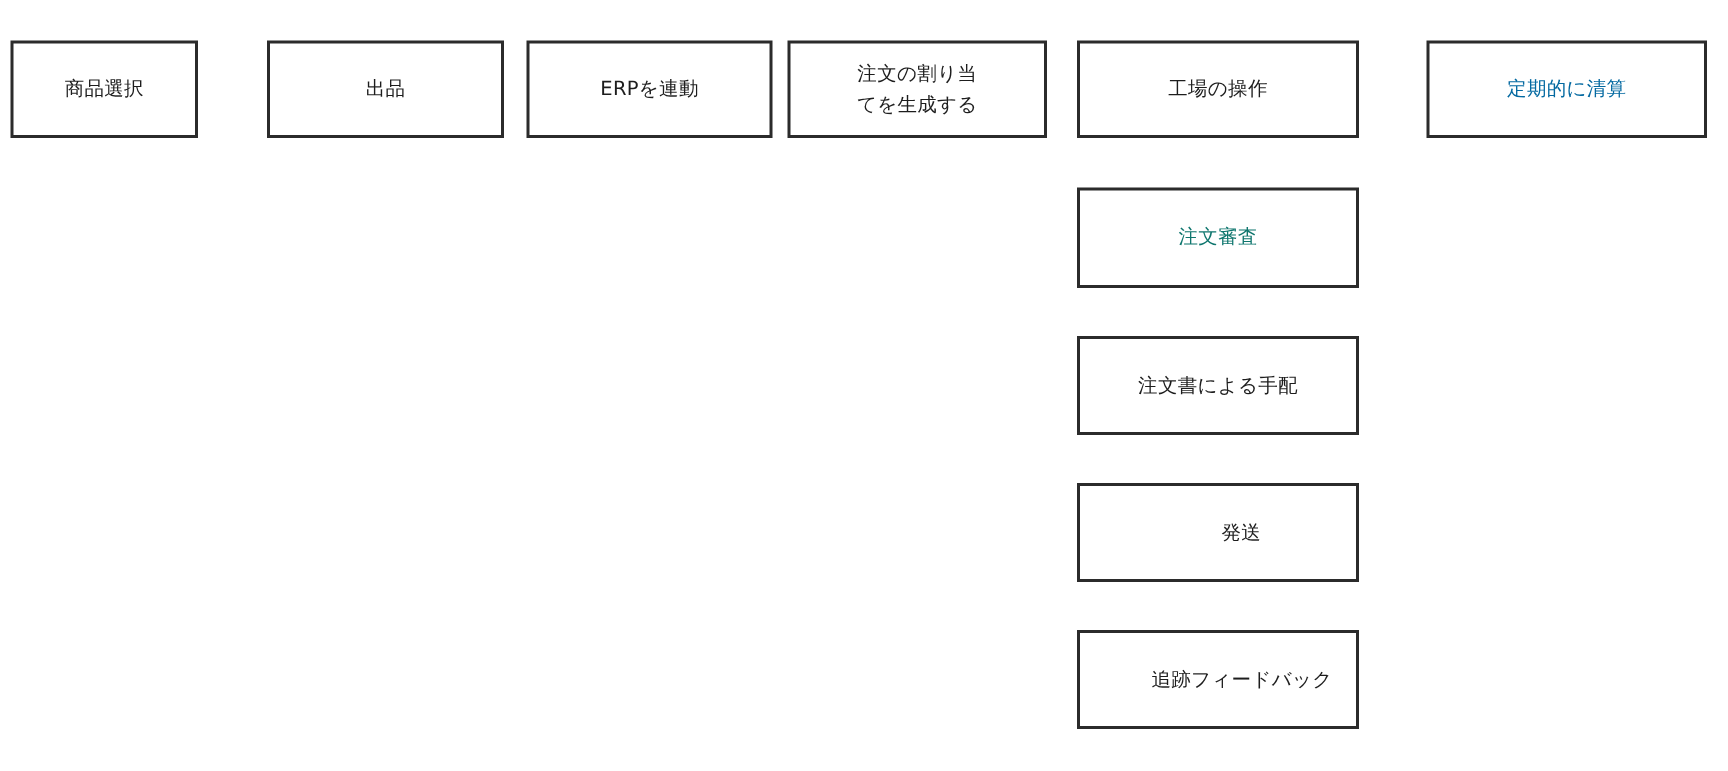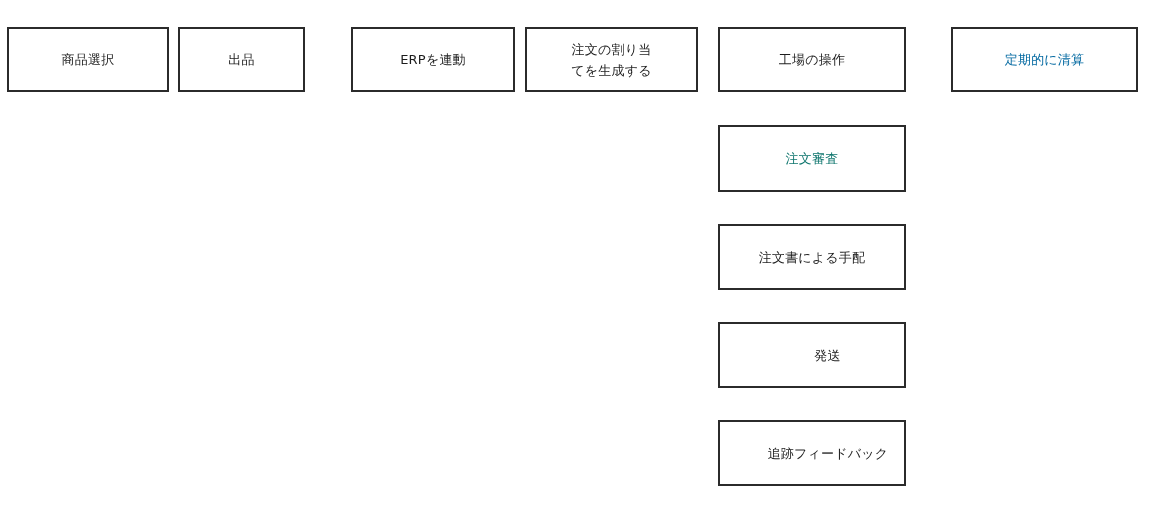--- a/index.html
+++ b/index.html
@@ -34,24 +34,24 @@
     letter-spacing: 0.2px;
     font-weight: 400;
     white-space: pre-line;
     padding: 0 6px;
   }
 </style>
 </head>
 <body>
 
 <div id="canvas" style="width: 1152px; height: 514px; background: rgb(255, 255, 255);">
-    <div class="node" style="left: 7px; top: 27px; width: 162px; height: 65px; border-color: rgb(43, 43, 43);">
+    <div class="node" style="left: 7px; top: 27px; width: 125px; height: 65px; border-color: rgb(43, 43, 43);">
       <span class="node-label" style="color: rgb(29, 29, 29);">商品選択</span>
     </div>
-    <div class="node" style="left: 178px; top: 27px; width: 127px; height: 65px; border-color: rgb(43, 43, 43);">
+    <div class="node" style="left: 178px; top: 27px; width: 158px; height: 65px; border-color: rgb(43, 43, 43);">
       <span class="node-label" style="color: rgb(29, 29, 29);">出品</span>
     </div>
     <div class="node" style="left: 351px; top: 27px; width: 164px; height: 65px; border-color: rgb(43, 43, 43);">
       <span class="node-label" style="color: rgb(29, 29, 29);">ERPを連動</span>
     </div>
     <div class="node" style="left: 525px; top: 27px; width: 173px; height: 65px; border-color: rgb(43, 43, 43);">
       <span class="node-label" style="color: rgb(29, 29, 29);">注文の割り当
 てを生成する</span>
     </div>
     <div class="node" style="left: 718px; top: 27px; width: 188px; height: 65px; border-color: rgb(43, 43, 43);">

